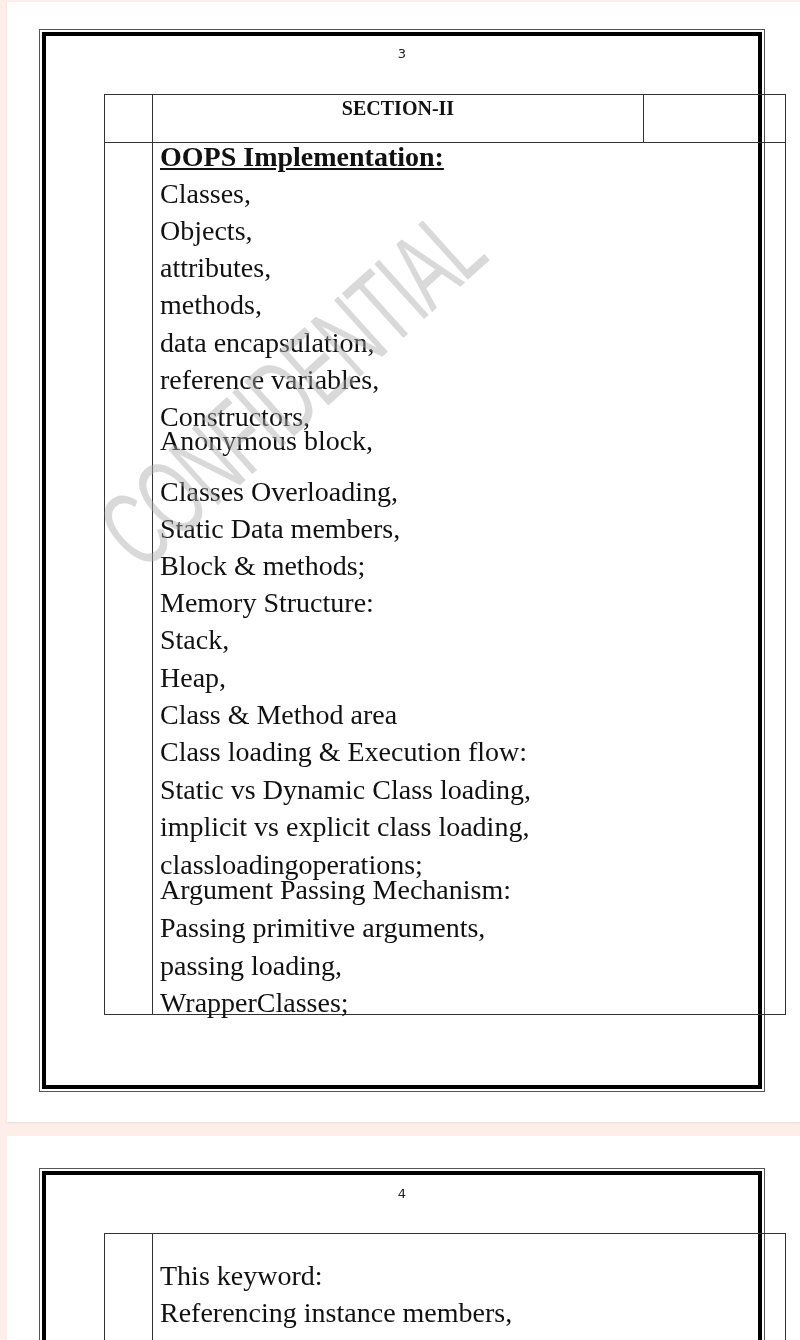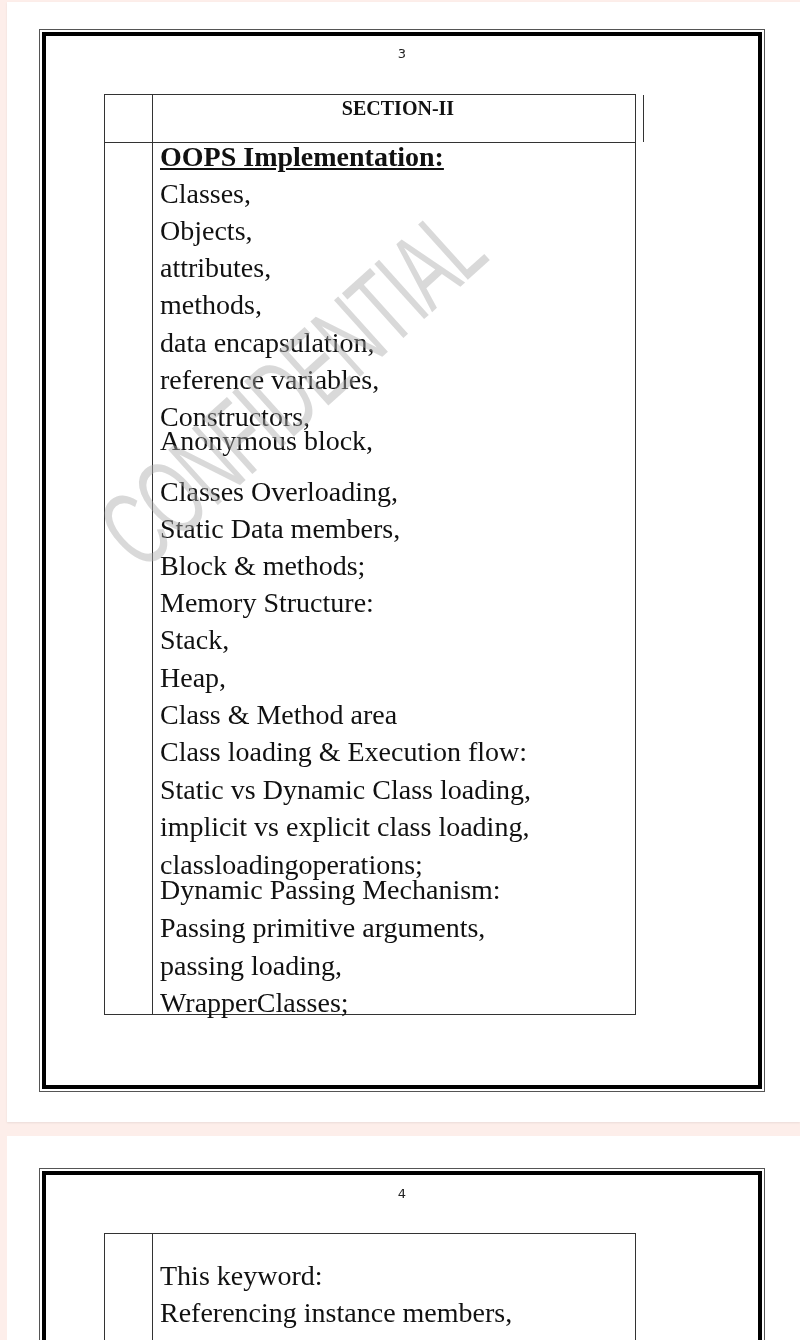--- a/index.html
+++ b/index.html
@@ -49,21 +49,21 @@
       font-family: "DejaVu Sans", sans-serif;
       font-size: 13px;
       color: #222;
     }
     .page-3 .page-number { top: 10px; }
     .page-4 .page-number { top: 11px; }
 
     .tbl {
       position: absolute;
       left: 58px;
-      width: 532px;
+      width: 682px;
       border: 1px solid #333;
       box-sizing: border-box;
     }
     .page-3 .tbl { top: 58px; height: 921px; }
     .page-4 .tbl { top: 58px; height: 200px; border-bottom: none; }
 
     .col-divider {
       position: absolute;
       left: 47px;
       top: 0;
@@ -169,21 +169,21 @@
           <div class="line" style="top:597px">Class loading &amp; Execution flow:</div>
           <div class="line" style="top:635px">Static vs Dynamic Class loading,</div>
           <div class="line" style="top:672px">implicit vs explicit class loading,</div>
 
           <div class="line justified" style="top:710px">
             <span>class</span>
             <span>loading</span>
             <span>operations;</span>
           </div>
 
-          <div class="line" style="top:735px">Dynamic Passing Mechanism:</div>
+          <div class="line" style="top:735px">Argument Passing Mechanism:</div>
           <div class="line" style="top:773px">Passing primitive arguments,</div>
           <div class="line" style="top:811px">passing loading,</div>
 
           <div class="line justified" style="top:848px">
             <span>Wrapper</span>
             <span>Classes;</span>
           </div>
         </div>
       </div>
     </div>

